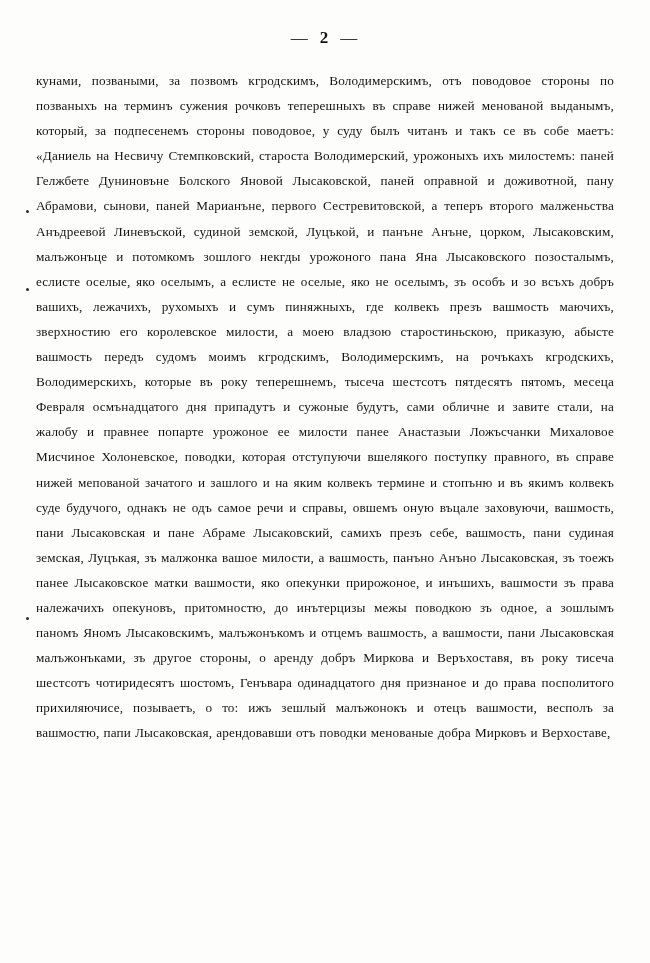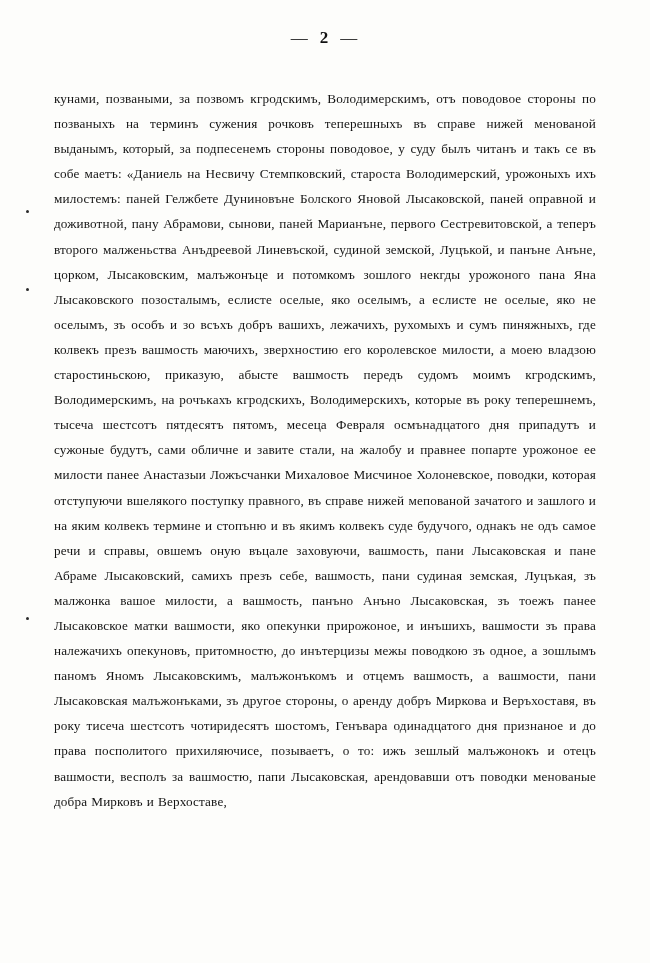--- a/index.html
+++ b/index.html
@@ -44,21 +44,21 @@
     width: 578px;
     font-size: 13.2px;
     line-height: 25.1px;
     text-align: justify;
     text-justify: inter-word;
     color: #141414;
     letter-spacing: 0.15px;
     word-spacing: 0.6px;
   }
   .body-text p {
-    margin: 18px;
+    margin: 0;
     text-indent: 0;
   }
   .dot-left {
     position: absolute;
     left: 26px;
     width: 3px;
     height: 3px;
     border-radius: 50%;
     background: #2b2b2b;
   }

